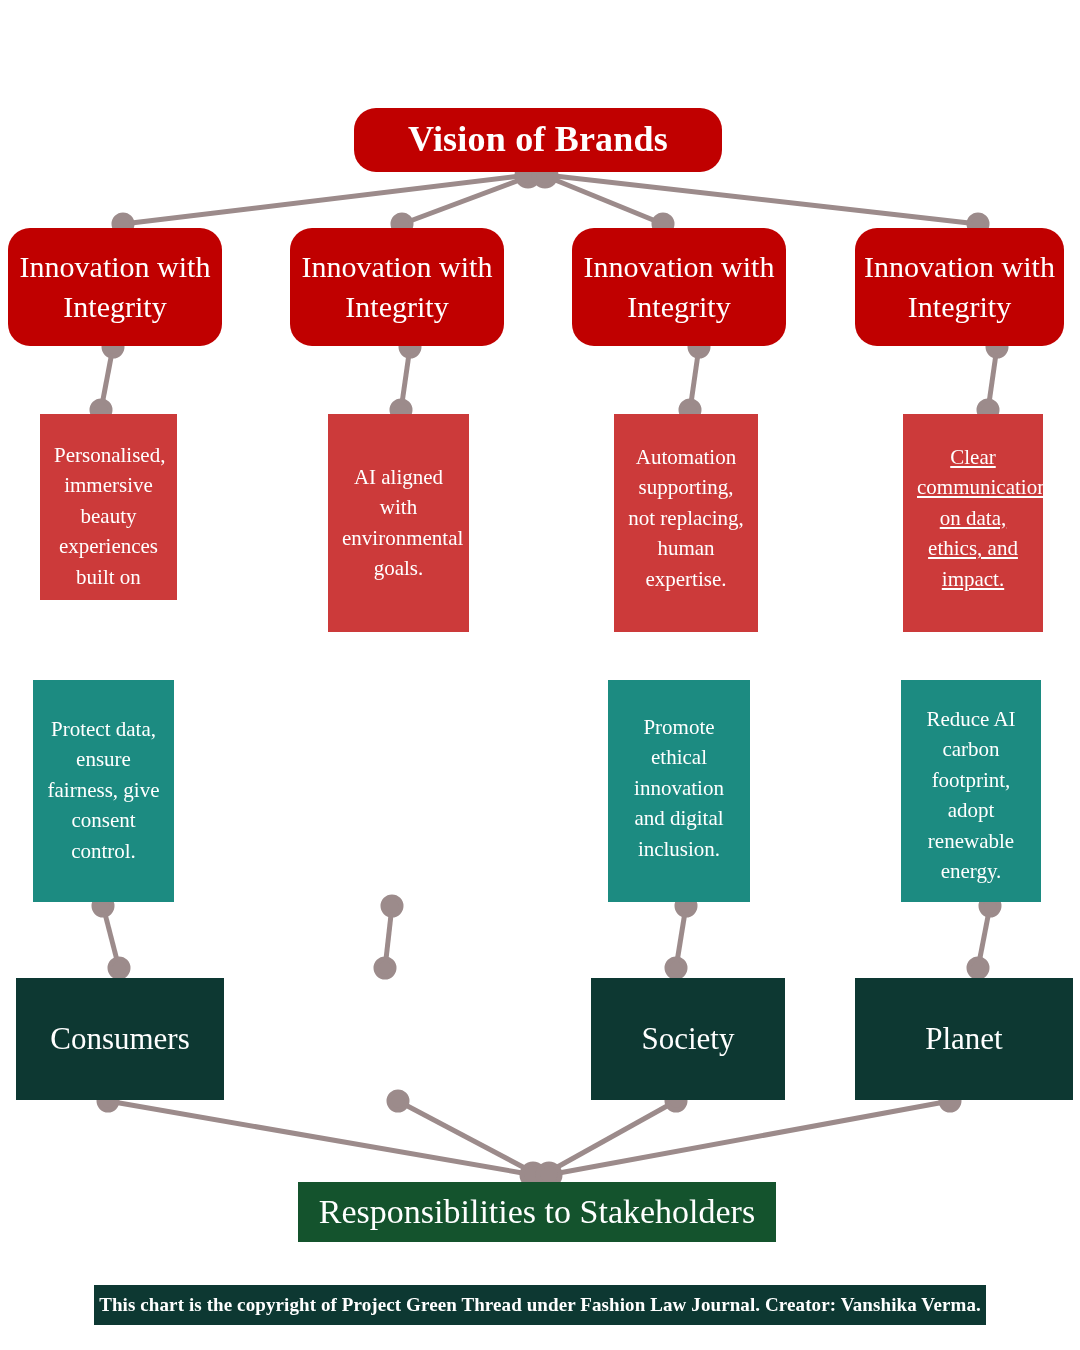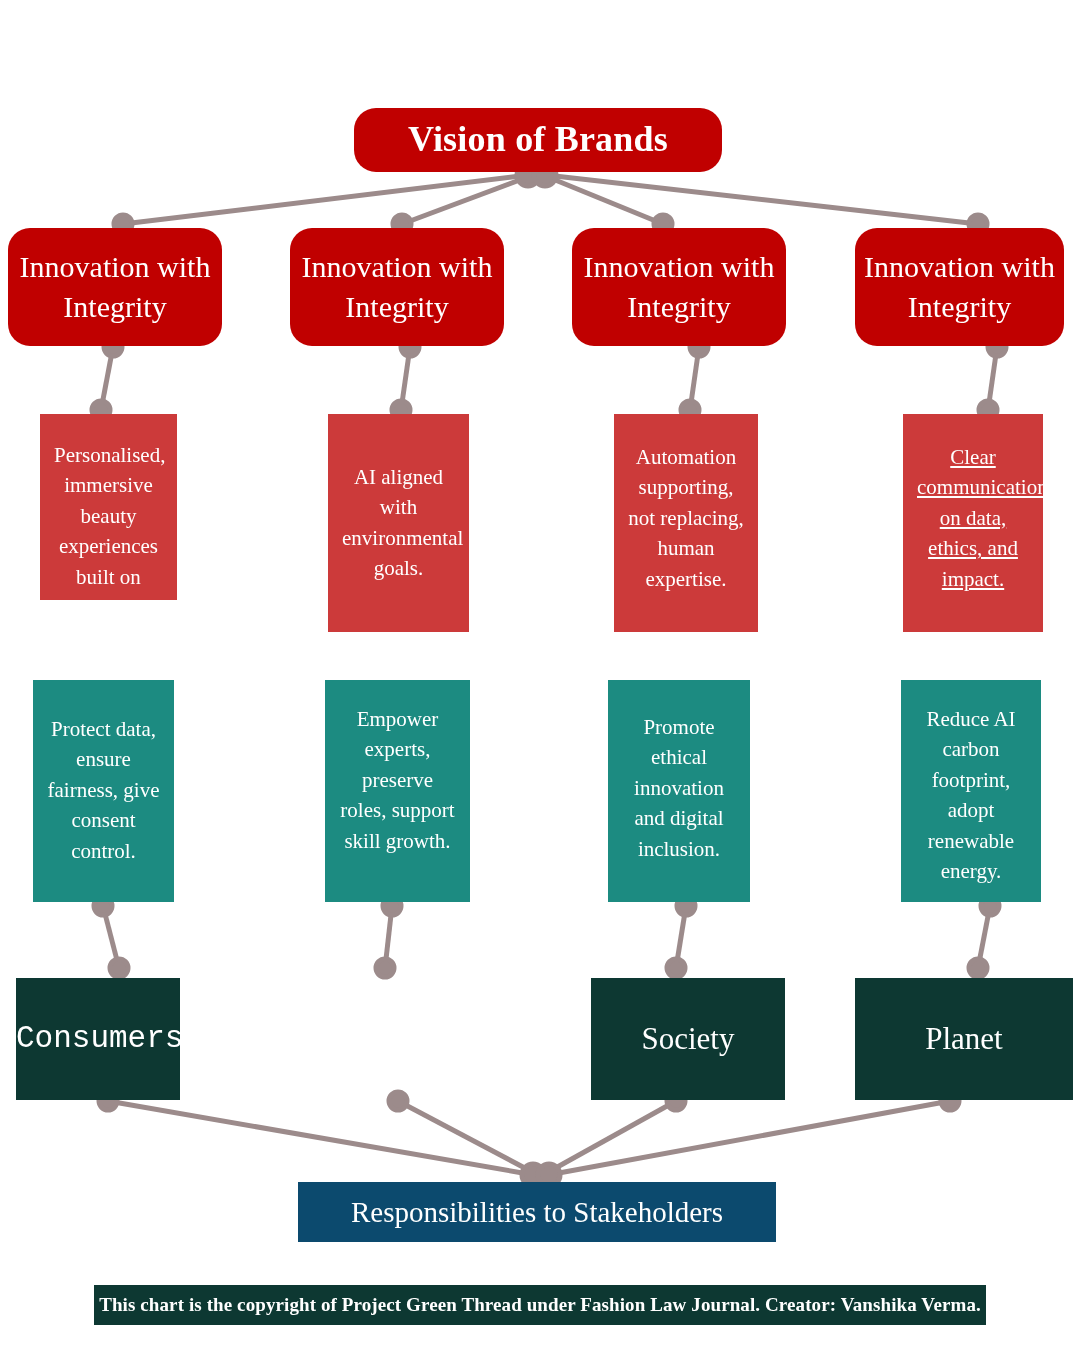--- a/index.html
+++ b/index.html
@@ -64,22 +64,22 @@
     line-height: 1.45;
     padding: 0 14px;
     align-items: flex-start;
     padding-top: 24px;
   }
   .node-stakeholder {
     background: #0d3832;
     font-size: 31px;
   }
   .node-footer-box {
-    background: #0c4a6e;
-    font-size: 29px;
+    background: #14532d;
+    font-size: 34px;
   }
   .node-credit {
     background: #0d3832;
     font-size: 19px;
     font-weight: bold;
     letter-spacing: 0.1px;
   }
   .node-text {
     display: block;
     width: 100%;
@@ -179,31 +179,28 @@
   <div class="node node-promise" style="left:614px; top:414px; width:144px; height:218px; padding-top:28px;text-align:center;">
     <span class="node-text">Automation supporting, not replacing, human expertise.</span>
   </div>
   <div class="node node-promise" style="left:903px; top:414px; width:140px; height:218px; padding-top:28px;text-decoration:underline;">
     <span class="node-text">Clear communication on data, ethics, and impact.</span>
   </div>
 
   <div class="node node-action" style="left:33px; top:680px; width:141px; height:222px; padding-top:34px;">
     <span class="node-text">Protect data, ensure fairness, give consent control.</span>
   </div>
-  <div class="node node-action" style="left:325px; top:680px; width:145px; height:222px;">
-    <span class="node-text">Empower experts, preserve roles, support skill growth.</span>
-  </div>
   <div class="node node-action" style="left:608px; top:680px; width:142px; height:222px; padding-top:32px;">
     <span class="node-text">Promote ethical innovation and digital inclusion.</span>
   </div>
   <div class="node node-action" style="left:901px; top:680px; width:140px; height:222px;">
     <span class="node-text">Reduce AI carbon footprint, adopt renewable energy.</span>
   </div>
 
-  <div class="node node-stakeholder" style="left:16px; top:978px; width:164px; height:122px;font-family:Liberation Mono, monospace;">
+  <div class="node node-stakeholder" style="left:16px; top:978px; width:208px; height:122px;">
     <span class="node-text">Consumers</span>
   </div>
   <div class="node node-stakeholder" style="left:552px; top:978px; width:194px; height:122px;margin-left:39px;">
     <span class="node-text">Society</span>
   </div>
   <div class="node node-stakeholder" style="left:855px; top:978px; width:218px; height:122px;">
     <span class="node-text">Planet</span>
   </div>
 
   <div class="node node-footer-box" style="left:298px; top:1182px; width:478px; height:60px;">

